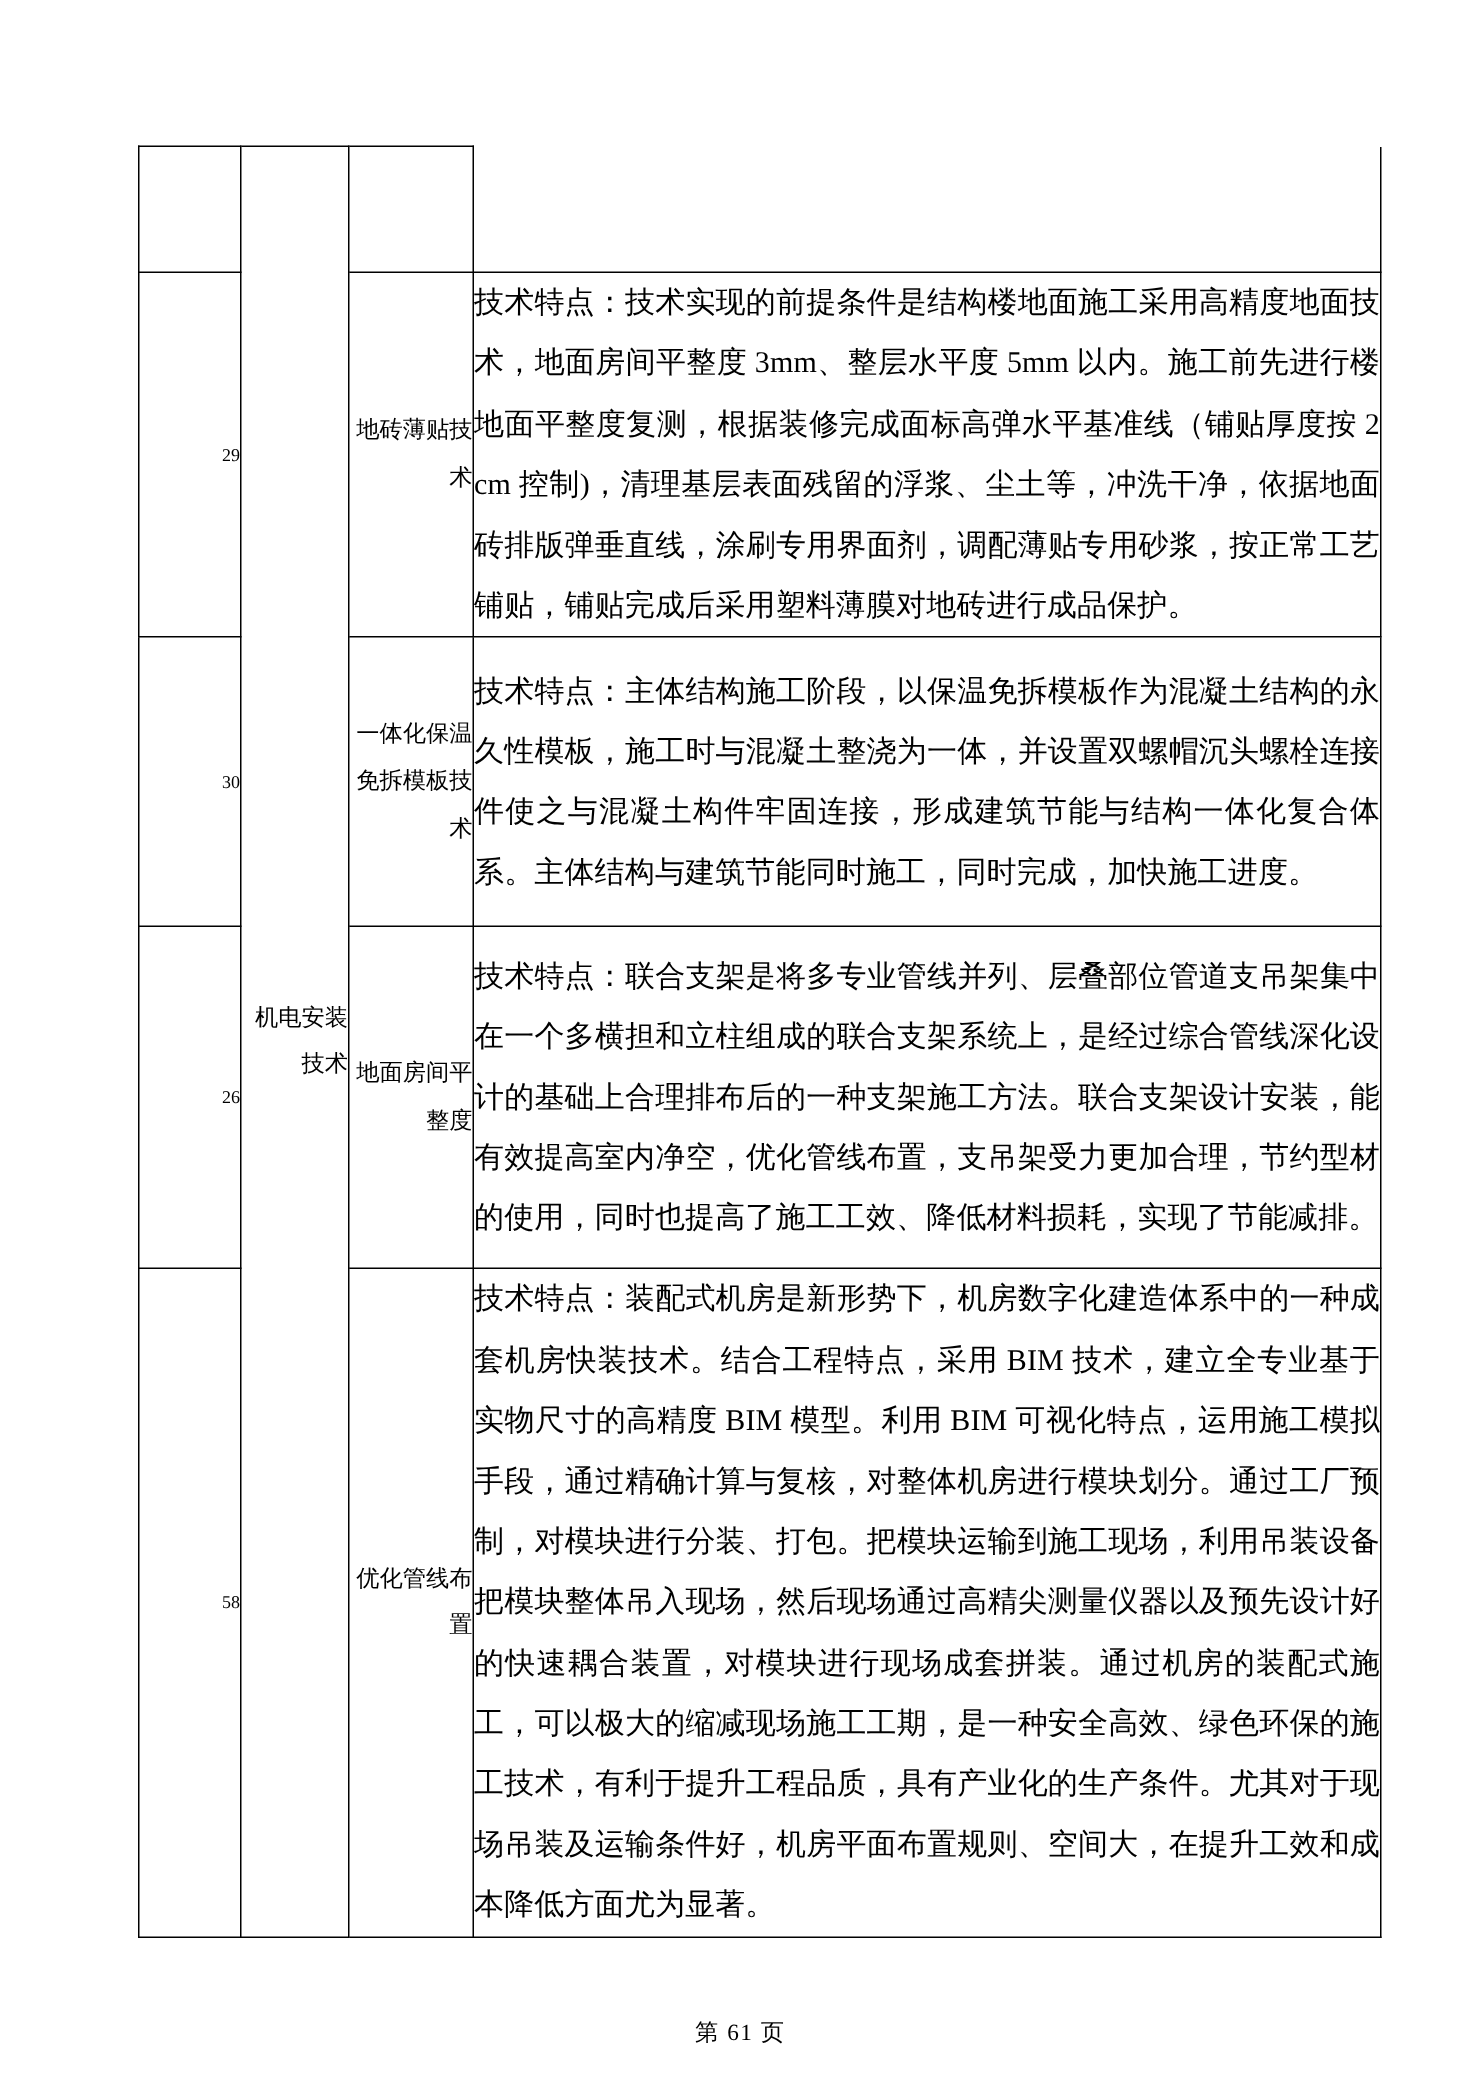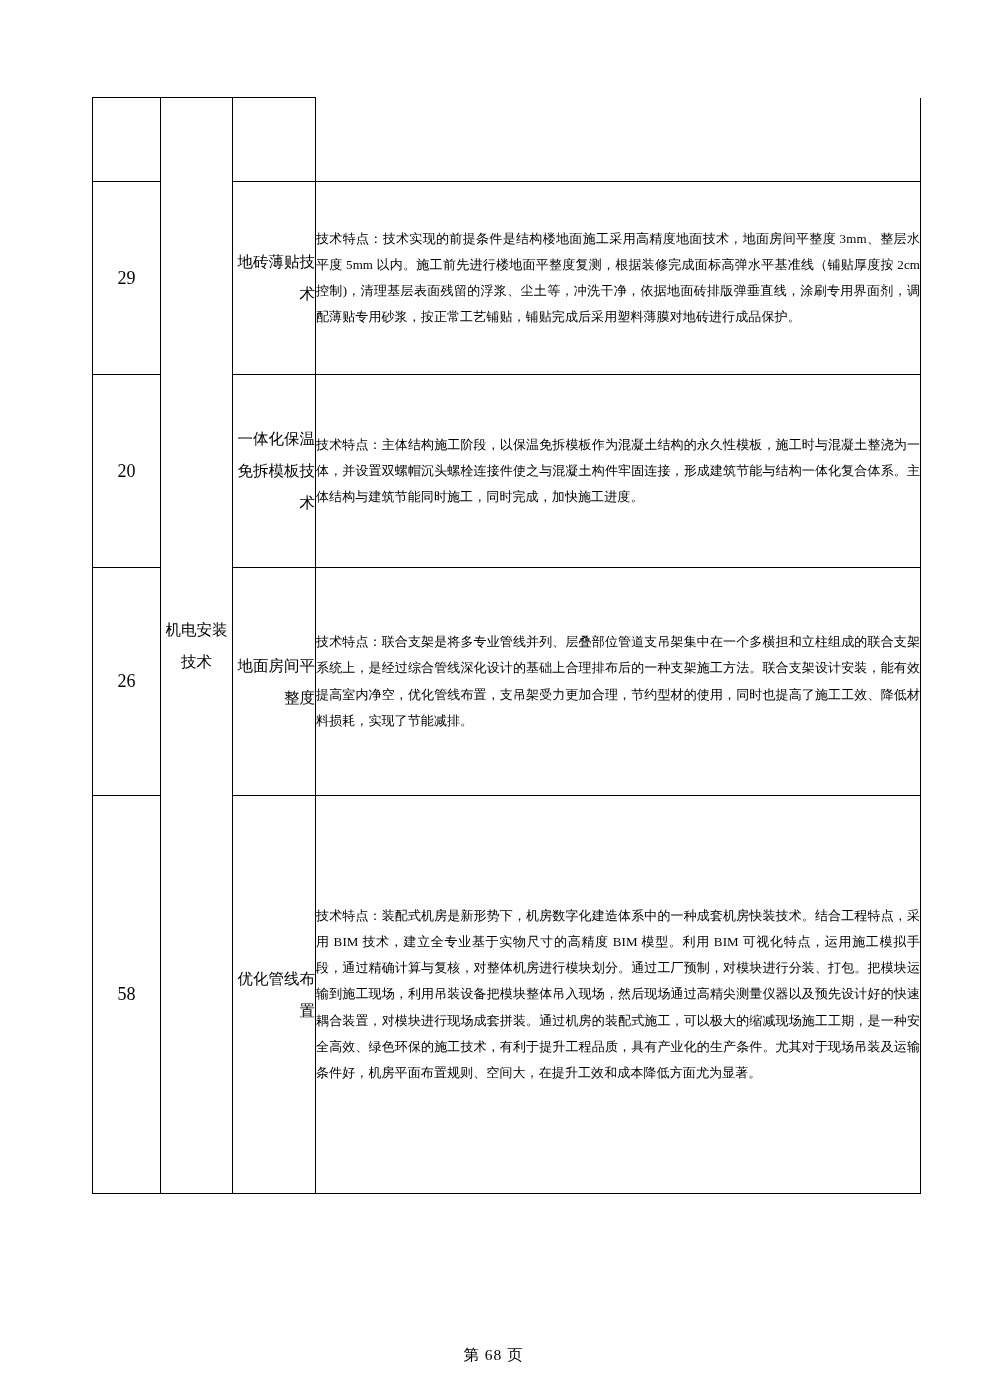--- a/index.html
+++ b/index.html
@@ -42,50 +42,50 @@
     padding: 0;
     vertical-align: middle;
     background: #ffffff;
   }
 
   
   td.no-top-border { border-top: none; }
 
   
   .cell-num {
-    text-align: center;
-    font-size: 18px;
+    text-align: right;
+    font-size: 12px;
     font-family: "Liberation Serif", "DejaVu Serif", serif;
   }
 
   
   .cell-name {
     font-size: 15.5px;
     line-height: 2.05;
     padding: 4px 6px;
     text-align: right;
     word-break: break-all;
   }
 
   
   .cell-cat {
     font-size: 15.5px;
     line-height: 2.05;
     padding: 4px 6px;
-    text-align: center;
+    text-align: right;
     word-break: break-all;
     vertical-align: top;
   }
   .cat-inner {
     display: block;
   }
 
   
   .cell-desc {
-    font-size: 13px;
+    font-size: 20px;
     line-height: 2.02;
     padding: 6px 9px 6px 8px;
     text-align: justify;
     text-justify: inter-ideograph;
     vertical-align: top;
     word-break: break-all;
     letter-spacing: 0.1px;
   }
 
   .row-blank  { height: 84px; }
@@ -142,21 +142,21 @@
         <td class="cell-name">
           <span>地砖薄贴技术</span>
         </td>
         <td class="cell-desc">
           <span>技术特点：技术实现的前提条件是结构楼地面施工采用高精度地面技术，地面房间平整度 3mm、整层水平度 5mm 以内。施工前先进行楼地面平整度复测，根据装修完成面标高弹水平基准线（铺贴厚度按 2cm 控制)，清理基层表面残留的浮浆、尘土等，冲洗干净，依据地面砖排版弹垂直线，涂刷专用界面剂，调配薄贴专用砂浆，按正常工艺铺贴，铺贴完成后采用塑料薄膜对地砖进行成品保护。</span>
         </td>
       </tr>
 
       <tr class="row-30">
         <td class="cell-num">
-          <span>20</span>
+          <span>30</span>
         </td>
         <td class="cell-name">
           <span>一体化保温免拆模板技术</span>
         </td>
         <td class="cell-desc">
           <span>技术特点：主体结构施工阶段，以保温免拆模板作为混凝土结构的永久性模板，施工时与混凝土整浇为一体，并设置双螺帽沉头螺栓连接件使之与混凝土构件牢固连接，形成建筑节能与结构一体化复合体系。主体结构与建筑节能同时施工，同时完成，加快施工进度。</span>
         </td>
       </tr>
 
       <tr class="row-31">
@@ -180,16 +180,16 @@
         </td>
         <td class="cell-desc">
           <span>技术特点：装配式机房是新形势下，机房数字化建造体系中的一种成套机房快装技术。结合工程特点，采用 BIM 技术，建立全专业基于实物尺寸的高精度 BIM 模型。利用 BIM 可视化特点，运用施工模拟手段，通过精确计算与复核，对整体机房进行模块划分。通过工厂预制，对模块进行分装、打包。把模块运输到施工现场，利用吊装设备把模块整体吊入现场，然后现场通过高精尖测量仪器以及预先设计好的快速耦合装置，对模块进行现场成套拼装。通过机房的装配式施工，可以极大的缩减现场施工工期，是一种安全高效、绿色环保的施工技术，有利于提升工程品质，具有产业化的生产条件。尤其对于现场吊装及运输条件好，机房平面布置规则、空间大，在提升工效和成本降低方面尤为显著。</span>
         </td>
       </tr>
 
     </tbody>
   </table>
 
   <div class="footer">
-    <span>第 68 页</span>
+    <span>第 61 页</span>
   </div>
 
 </div>
 
 </body></html>

